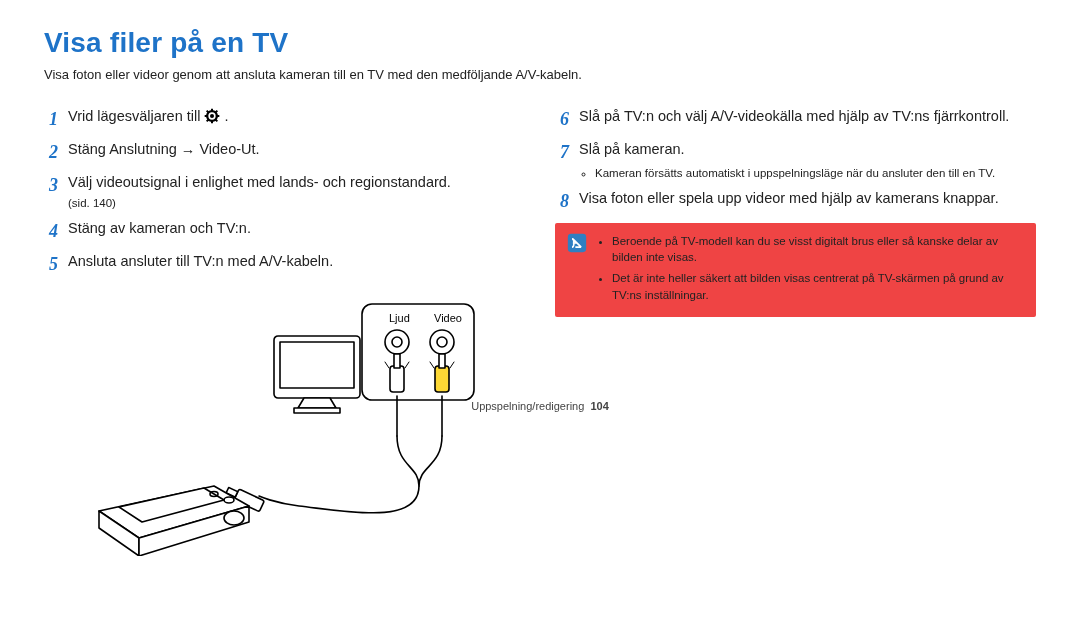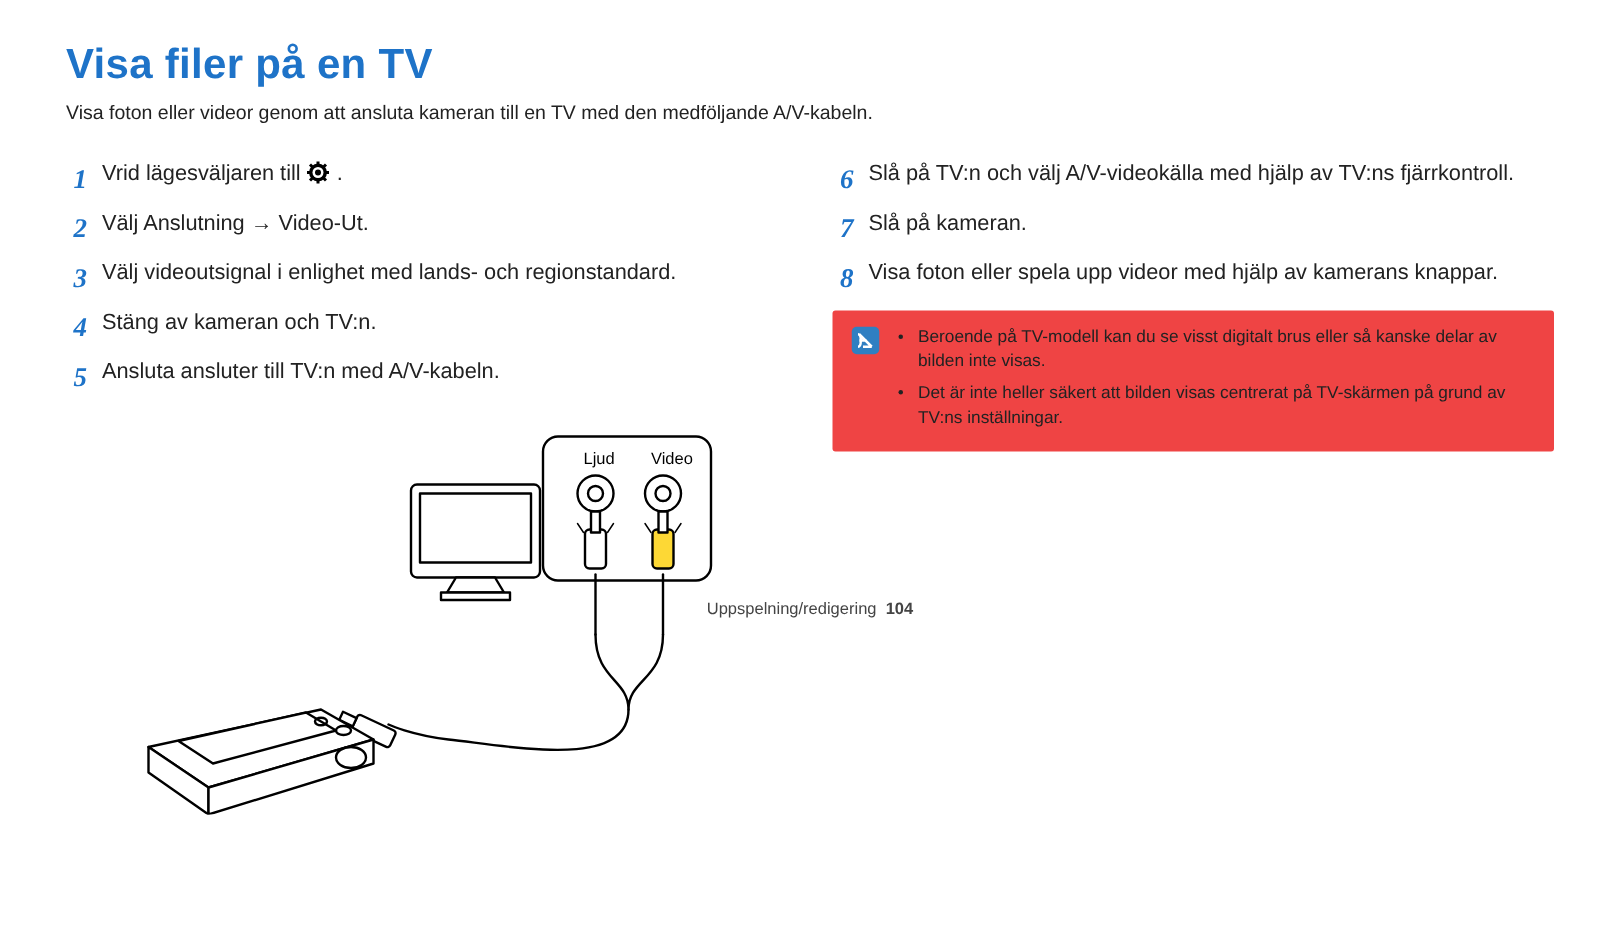--- a/index.html
+++ b/index.html
@@ -56,27 +56,28 @@
               <circle class="outer" cx="12" cy="12" r="9"></circle>
               <circle class="mid" cx="12" cy="12" r="5.5"></circle>
               <circle class="inner" cx="12" cy="12" r="3"></circle>
             </svg>
             <span> .</span>
           </span>
         </li>
         <li>
           <span class="num">2</span>
           <span class="txt">
-            <span>Välj </span><b>Anslutning → Video-Ut</b><span>.</span>
+            <span>Stäng </span><b>Anslutning → Video-Ut</b><span>.</span>
           </span>
         </li>
         <li>
           <span class="num">3</span>
           <span class="txt">
             <span>Välj videoutsignal i enlighet med lands- och regionstandard.</span>
+            <span class="sub">(sid. 140)</span>
           </span>
         </li>
         <li>
           <span class="num">4</span>
           <span class="txt">Stäng av kameran och TV:n.</span>
         </li>
         <li>
           <span class="num">5</span>
           <span class="txt">Ansluta ansluter till TV:n med A/V-kabeln.</span>
         </li>
@@ -143,20 +144,23 @@
     <div class="col">
       <ol class="steps">
         <li>
           <span class="num">6</span>
           <span class="txt">Slå på TV:n och välj A/V-videokälla med hjälp av TV:ns fjärrkontroll.</span>
         </li>
         <li>
           <span class="num">7</span>
           <span class="txt">
             <span>Slå på kameran.</span>
+            <ul style="margin:4px 0 0 0;padding-left:16px;font-size:11.5px">
+              <li>Kameran försätts automatiskt i uppspelningsläge när du ansluter den till en TV.</li>
+            </ul>
           </span>
         </li>
         <li>
           <span class="num">8</span>
           <span class="txt">Visa foton eller spela upp videor med hjälp av kamerans knappar.</span>
         </li>
       </ol>
 
       <div class="ib">
         <svg width="20" height="20" viewBox="0 0 24 24">

